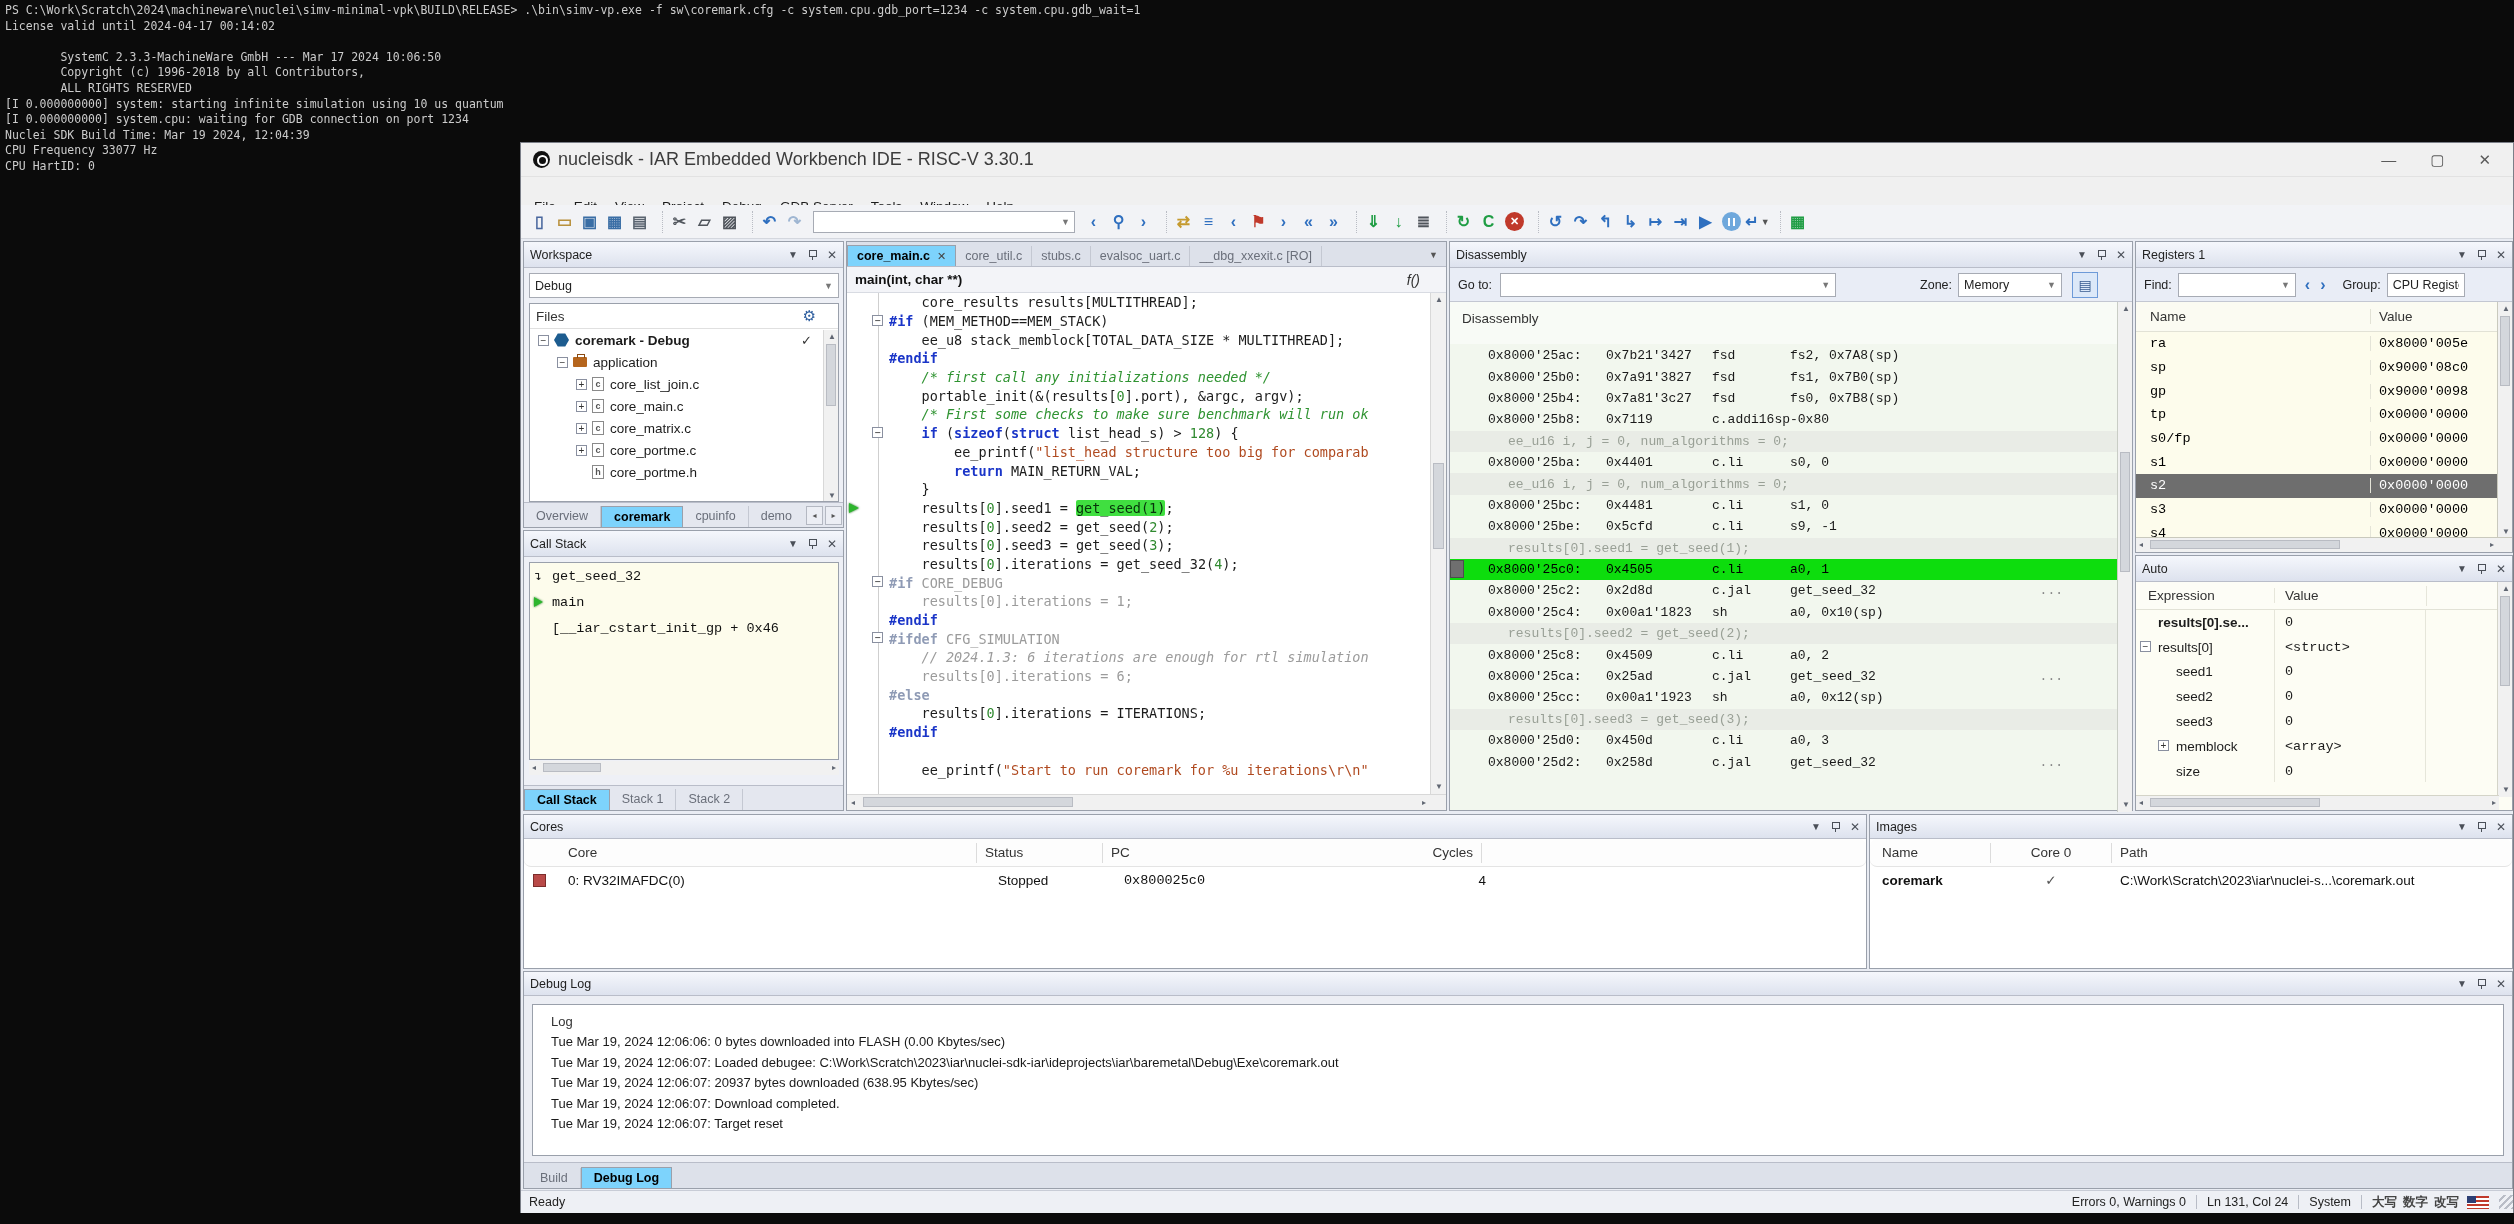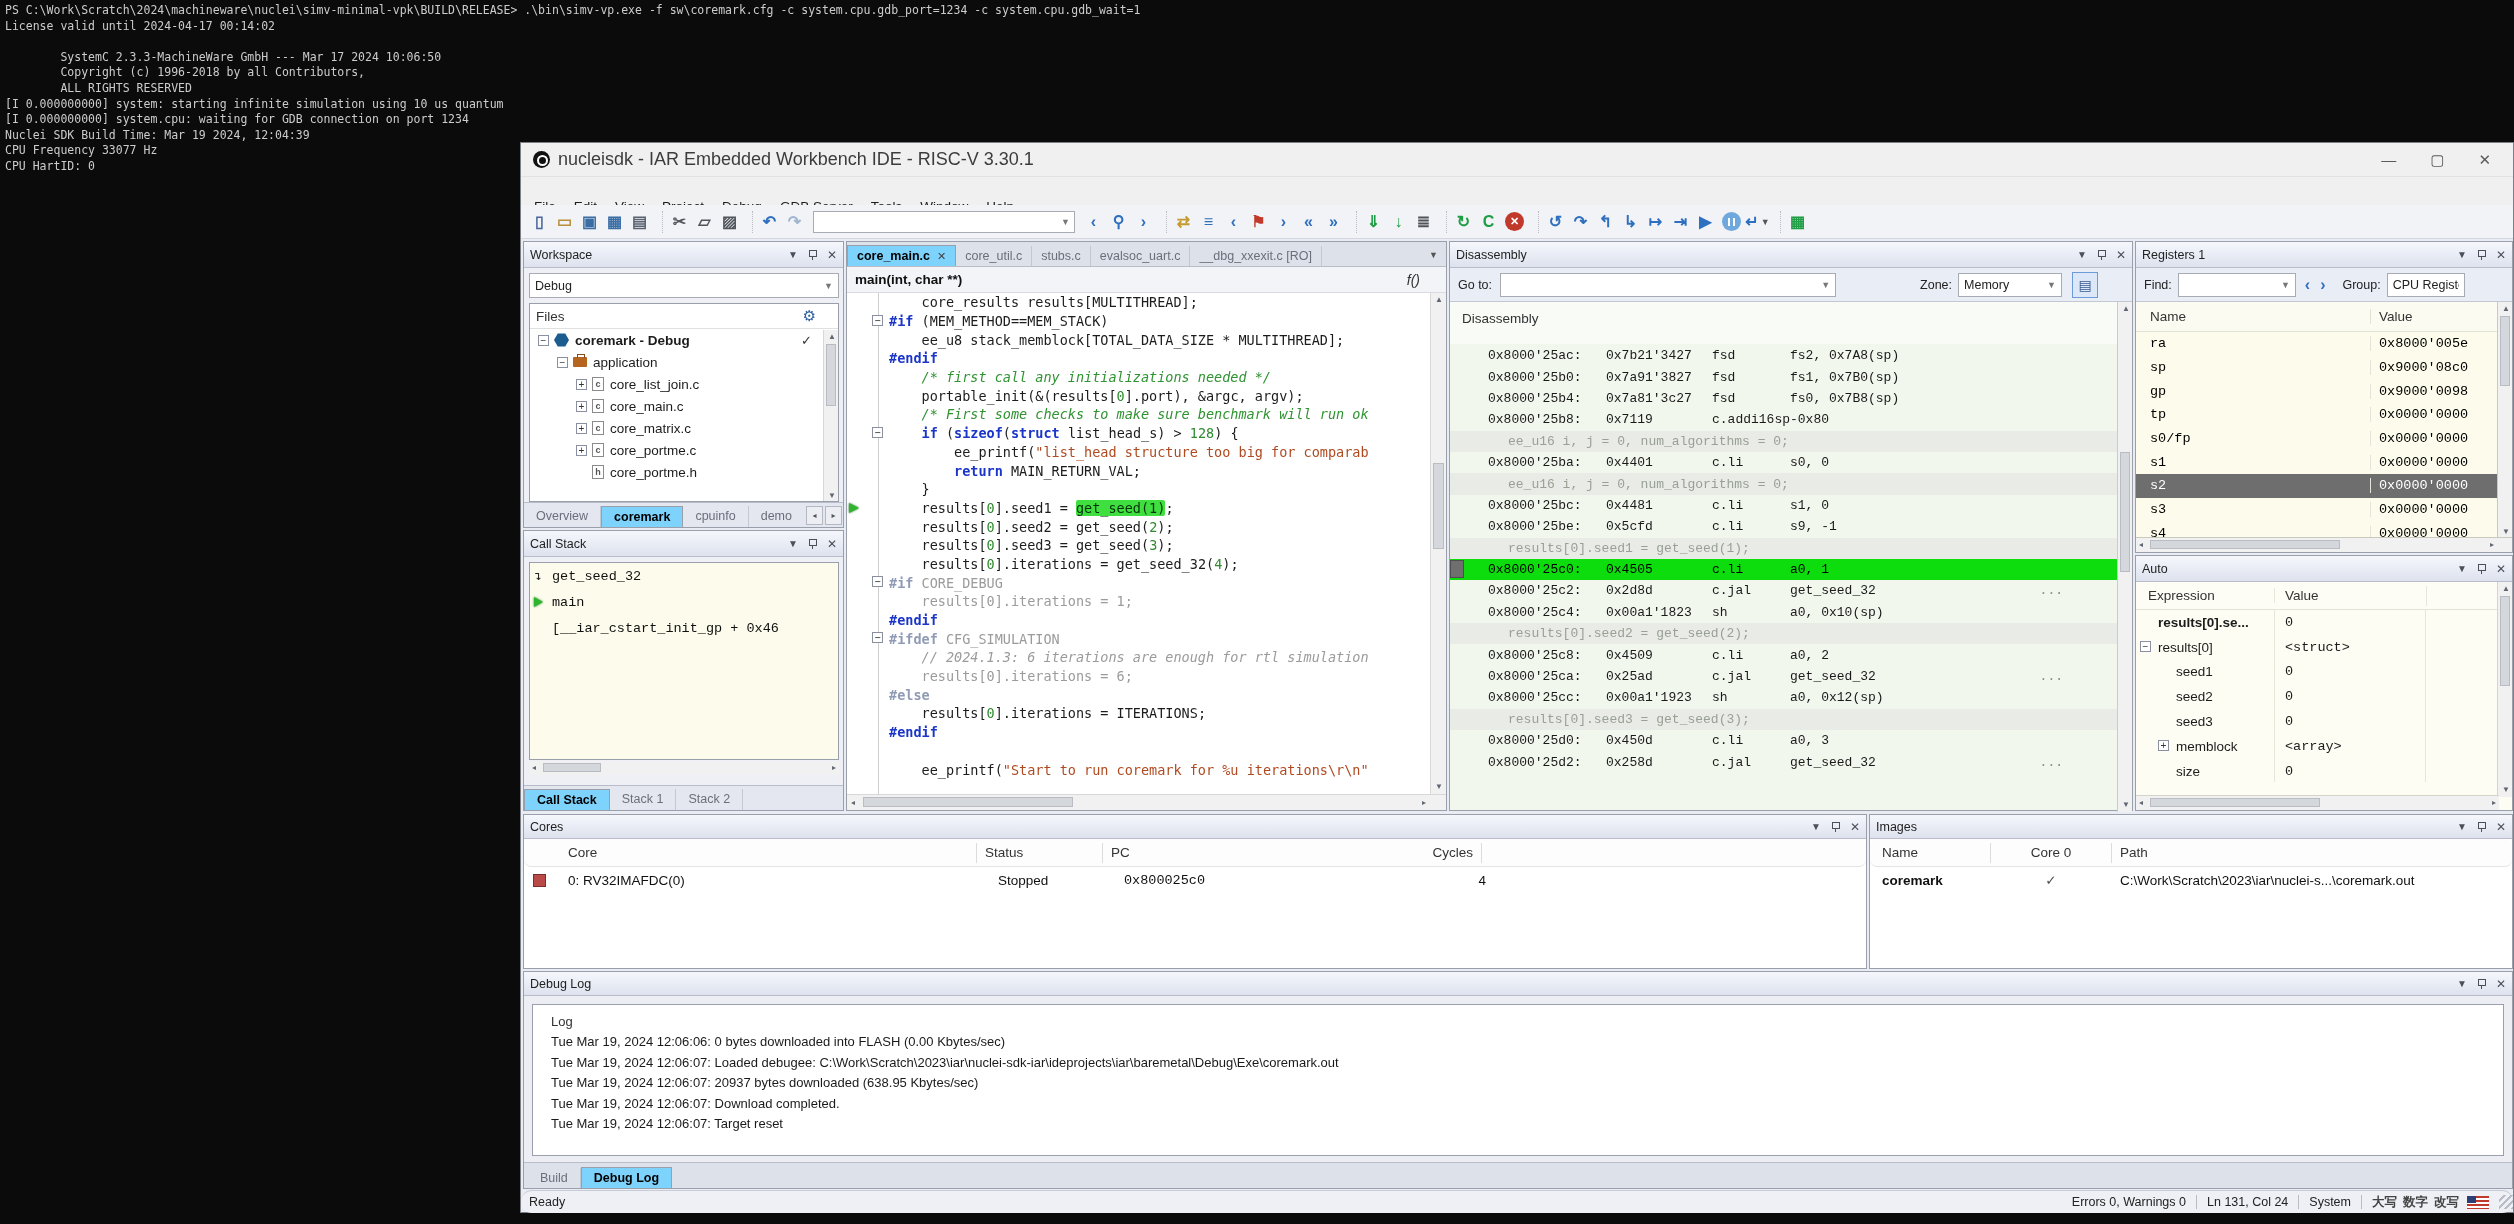--- a/index.html
+++ b/index.html
@@ -141,21 +141,21 @@
   .core-stop{width:13px;height:13px;background:#b94a48;border:1px solid #7c2d2b;margin-left:9px;flex:none;}
   .mono{font-family:"Liberation Mono",monospace;}
   
   #debuglog{position:absolute;left:2px;top:828px;width:1990px;height:218px;background:#eceef4;}
   #log-box{position:absolute;left:8px;top:32px;width:1972px;height:152px;background:#fff;border:1px solid #9aa0ab;
     font-size:13px;color:#1a1a1a;padding:6px 0 0 18px;overflow:hidden;}
   .log-line{height:20.5px;display:flex;align-items:center;white-space:pre;}
   #blog-tabs{position:absolute;left:0;bottom:0;width:100%;height:26px;background:#dde1ea;border-top:1px solid #b9bdc9;display:flex;align-items:flex-end;padding-left:4px;}
   
   #statusbar{position:absolute;left:0;top:1047px;width:100%;height:23px;background:#eef0f5;border-top:1px solid #c8ccd6;
-    display:flex;align-items:center;font-size:12.5px;color:#222;border-radius:11px;}
+    display:flex;align-items:center;font-size:12.5px;color:#222;}
   .sb-sep{width:1px;height:14px;background:#b8bcc6;margin:0 10px;}
   #ime{display:flex;gap:6px;color:#444;font-weight:bold;}
   .flag{width:22px;height:13px;background:repeating-linear-gradient(#c0392b 0 2px,#fff 2px 4px);position:relative;margin:0 8px;}
   .flag::after{content:"";position:absolute;left:0;top:0;width:9px;height:7px;background:#2c3e74;}
   .grip{width:14px;height:14px;margin-left:2px;background:repeating-linear-gradient(135deg,transparent 0 3px,#b9bdc7 3px 5px);}
 </style>
 </head>
 <body>
 
 <div id="terminal"><div class="term-line">PS C:\Work\Scratch\2024\machineware\nuclei\simv-minimal-vpk\BUILD\RELEASE&gt; .\bin\simv-vp.exe -f sw\coremark.cfg -c system.cpu.gdb_port=1234 -c system.cpu.gdb_wait=1</div><div class="term-line">License valid until 2024-04-17 00:14:02</div><div class="term-line">&nbsp;</div><div class="term-line">        SystemC 2.3.3-MachineWare GmbH --- Mar 17 2024 10:06:50</div><div class="term-line">        Copyright (c) 1996-2018 by all Contributors,</div><div class="term-line">        ALL RIGHTS RESERVED</div><div class="term-line">[I 0.000000000] system: starting infinite simulation using 10 us quantum</div><div class="term-line">[I 0.000000000] system.cpu: waiting for GDB connection on port 1234</div><div class="term-line">Nuclei SDK Build Time: Mar 19 2024, 12:04:39</div><div class="term-line">CPU Frequency 33077 Hz</div><div class="term-line">CPU HartID: 0</div></div>

